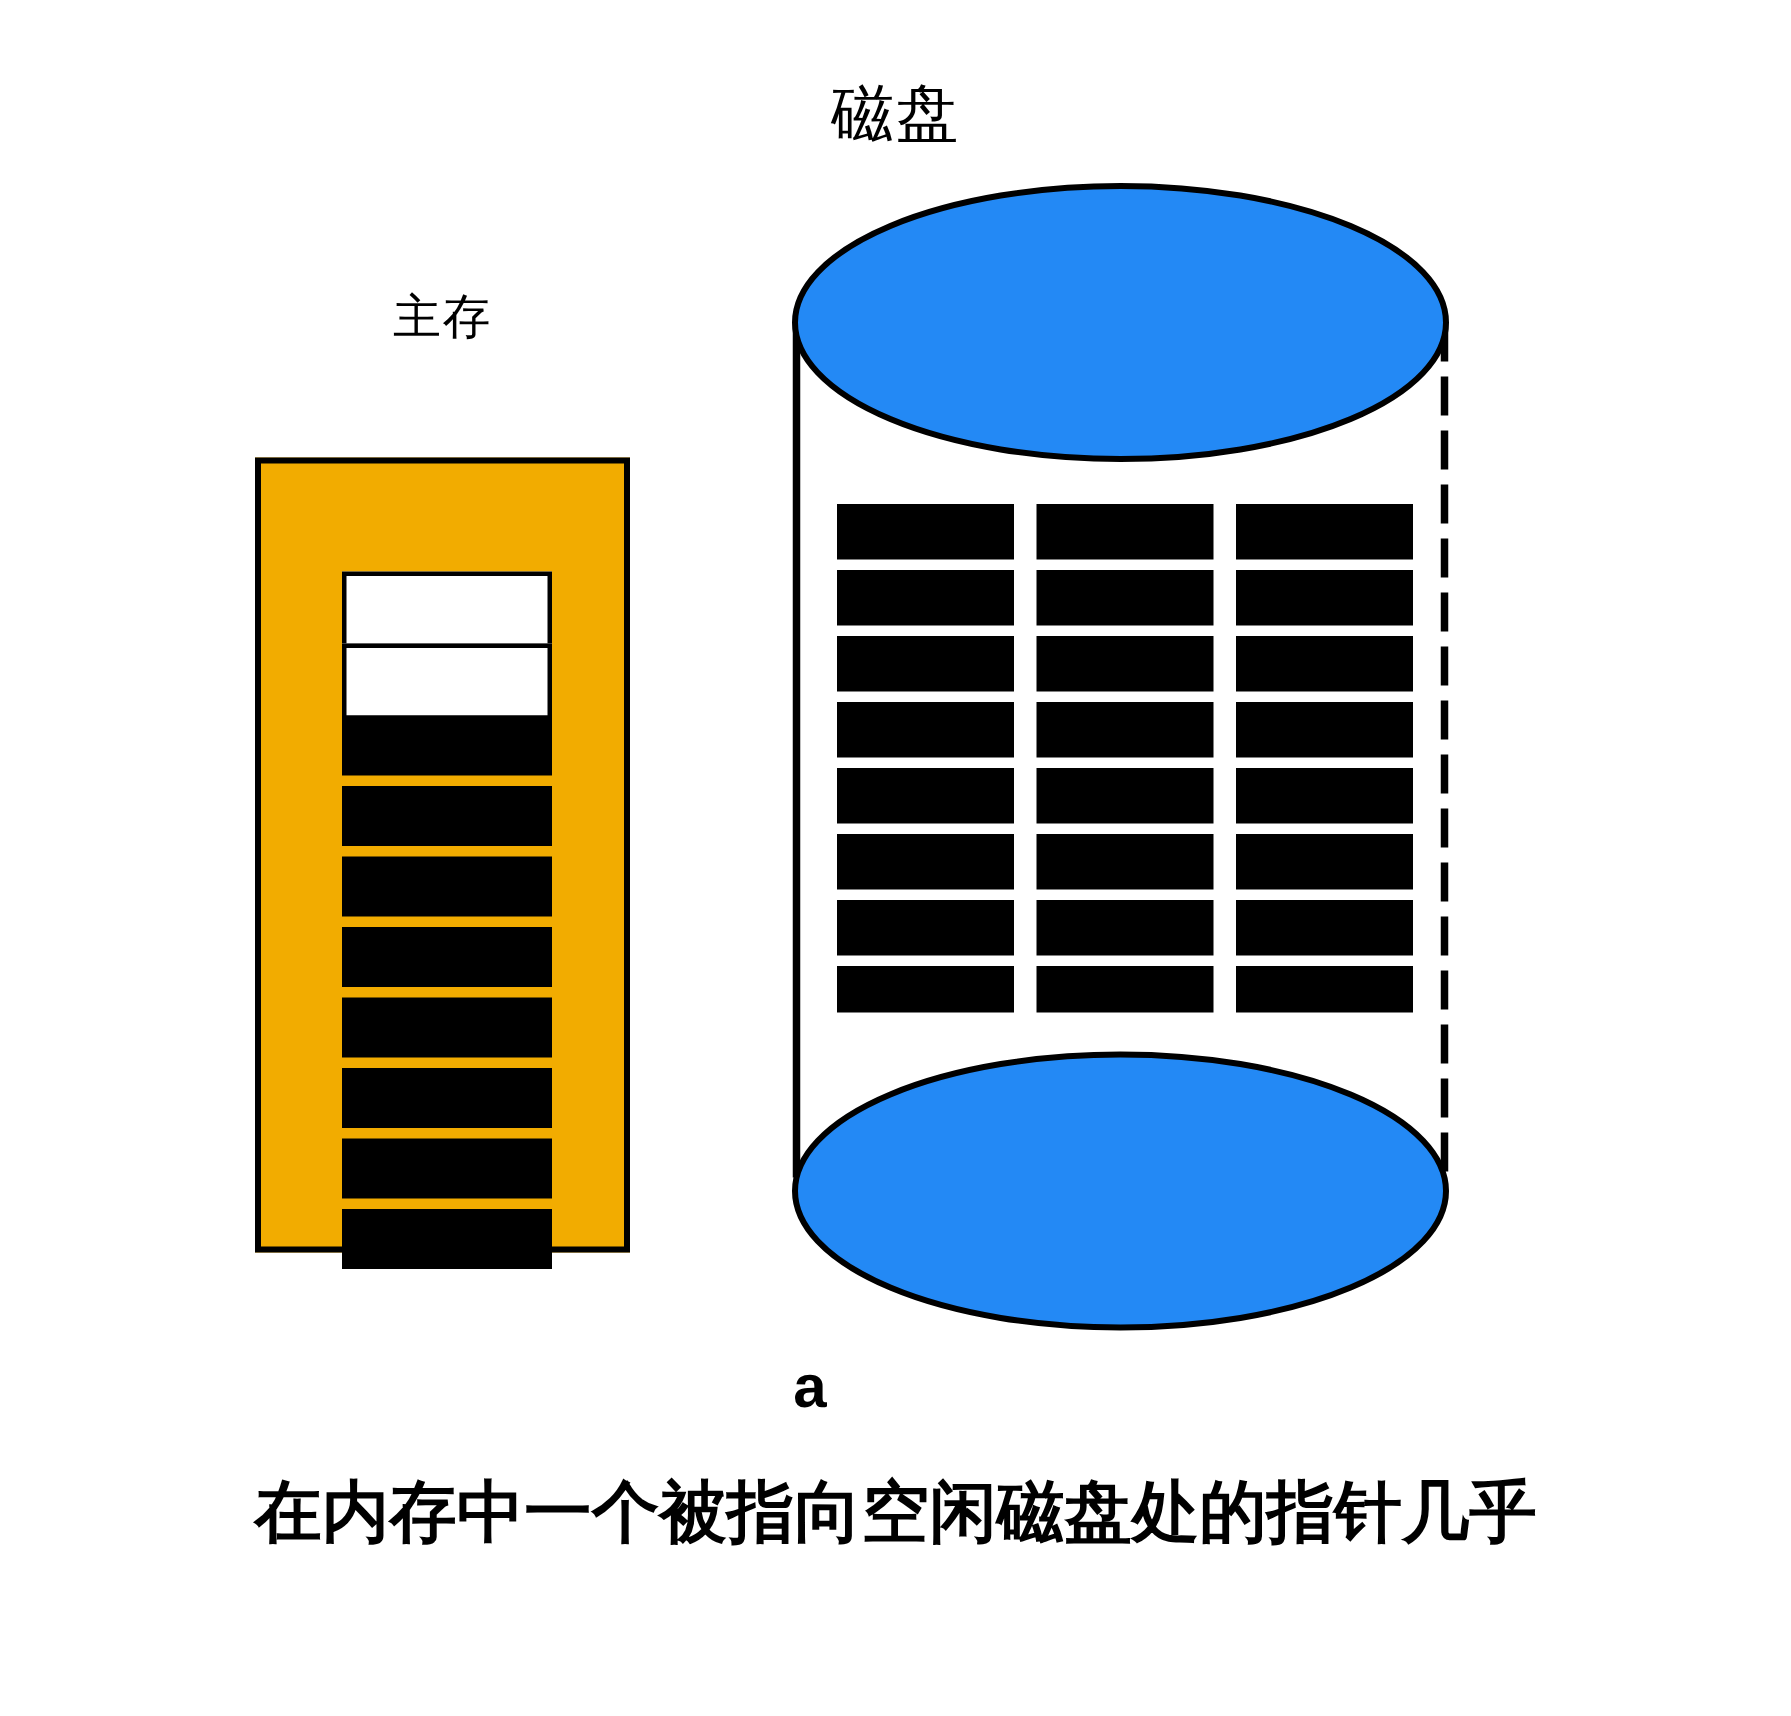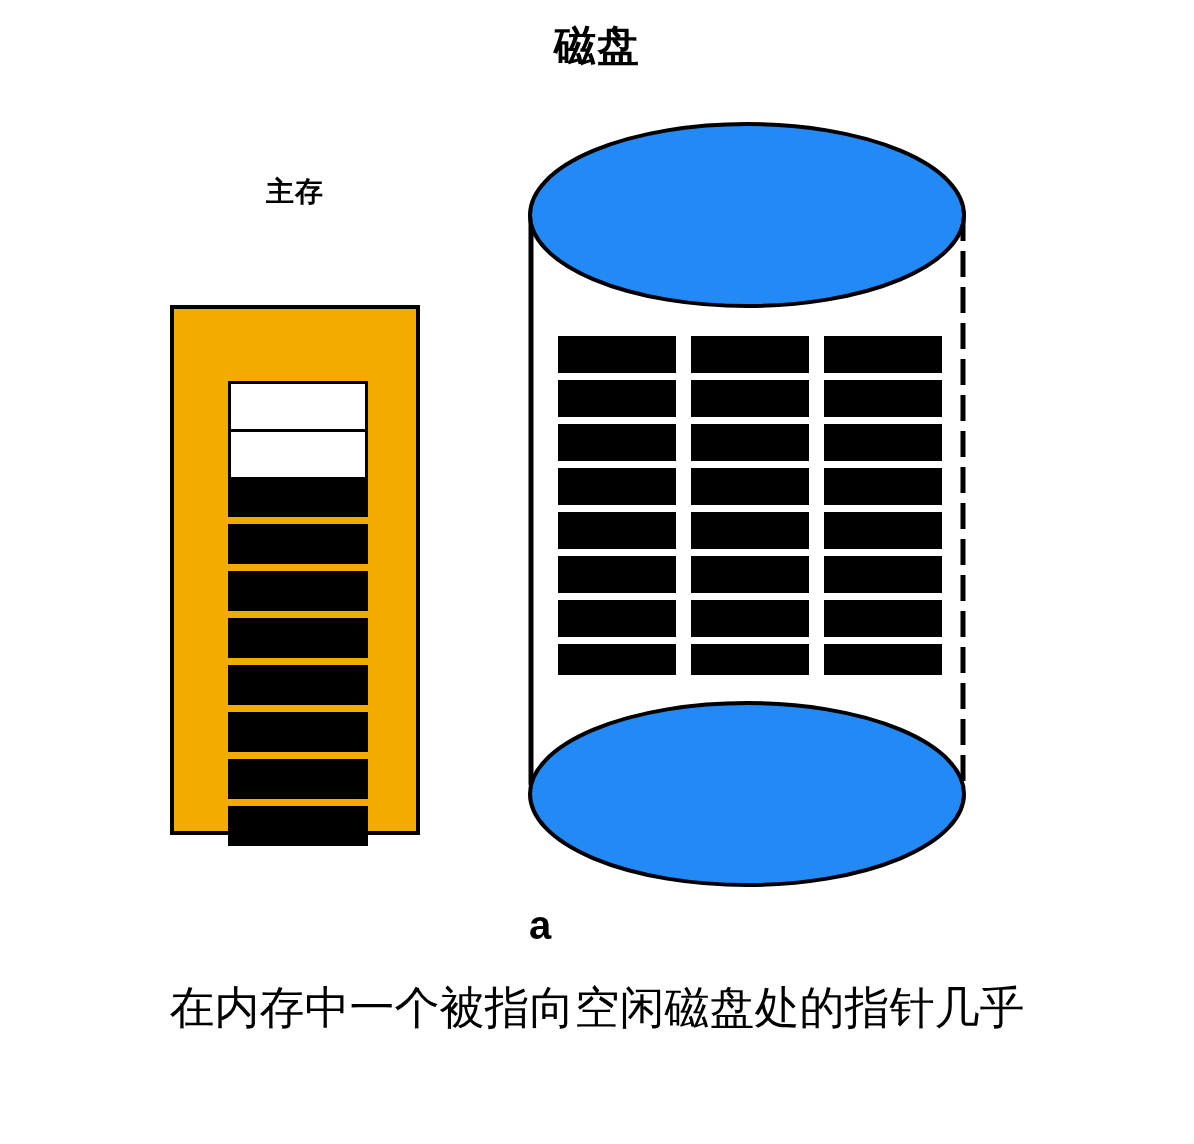--- a/index.html
+++ b/index.html
@@ -17,37 +17,38 @@
   .canvas {
     position: relative;
     width: 1194px;
     height: 1144px;
     background: #ffffff;
   }
 
   
   .title {
     position: absolute;
-    font-weight: bold;
+    font-weight: normal;
     color: #000000;
     white-space: nowrap;
     text-align: center;
     letter-spacing: 1px;
+    margin-top: 30px;
   }
   #disk-title {
     left: 0;
     top: 18px;
     width: 1194px;
     font-size: 42px;
   }
   #memory-title {
     left: 120px;
-    top: 173px;
+    top: 160px;
     width: 350px;
-    font-size: 28px;
+    font-size: 32px;
   }
 
   
   #main-memory {
     position: absolute;
     left: 170px;
     top: 305px;
     width: 250px;
     height: 530px;
     background: #F2AC00;
@@ -117,21 +118,21 @@
   #caption {
     position: absolute;
     left: 0;
     top: 975px;
     width: 1194px;
     text-align: center;
     color: #000000;
   }
   .caption-line {
     font-size: 45px;
-    font-weight: normal;
+    font-weight: bold;
     line-height: 66px;
     white-space: nowrap;
     letter-spacing: 0px;
   }
 </style>
 </head>
 <body>
 
 <div class="canvas">
 

